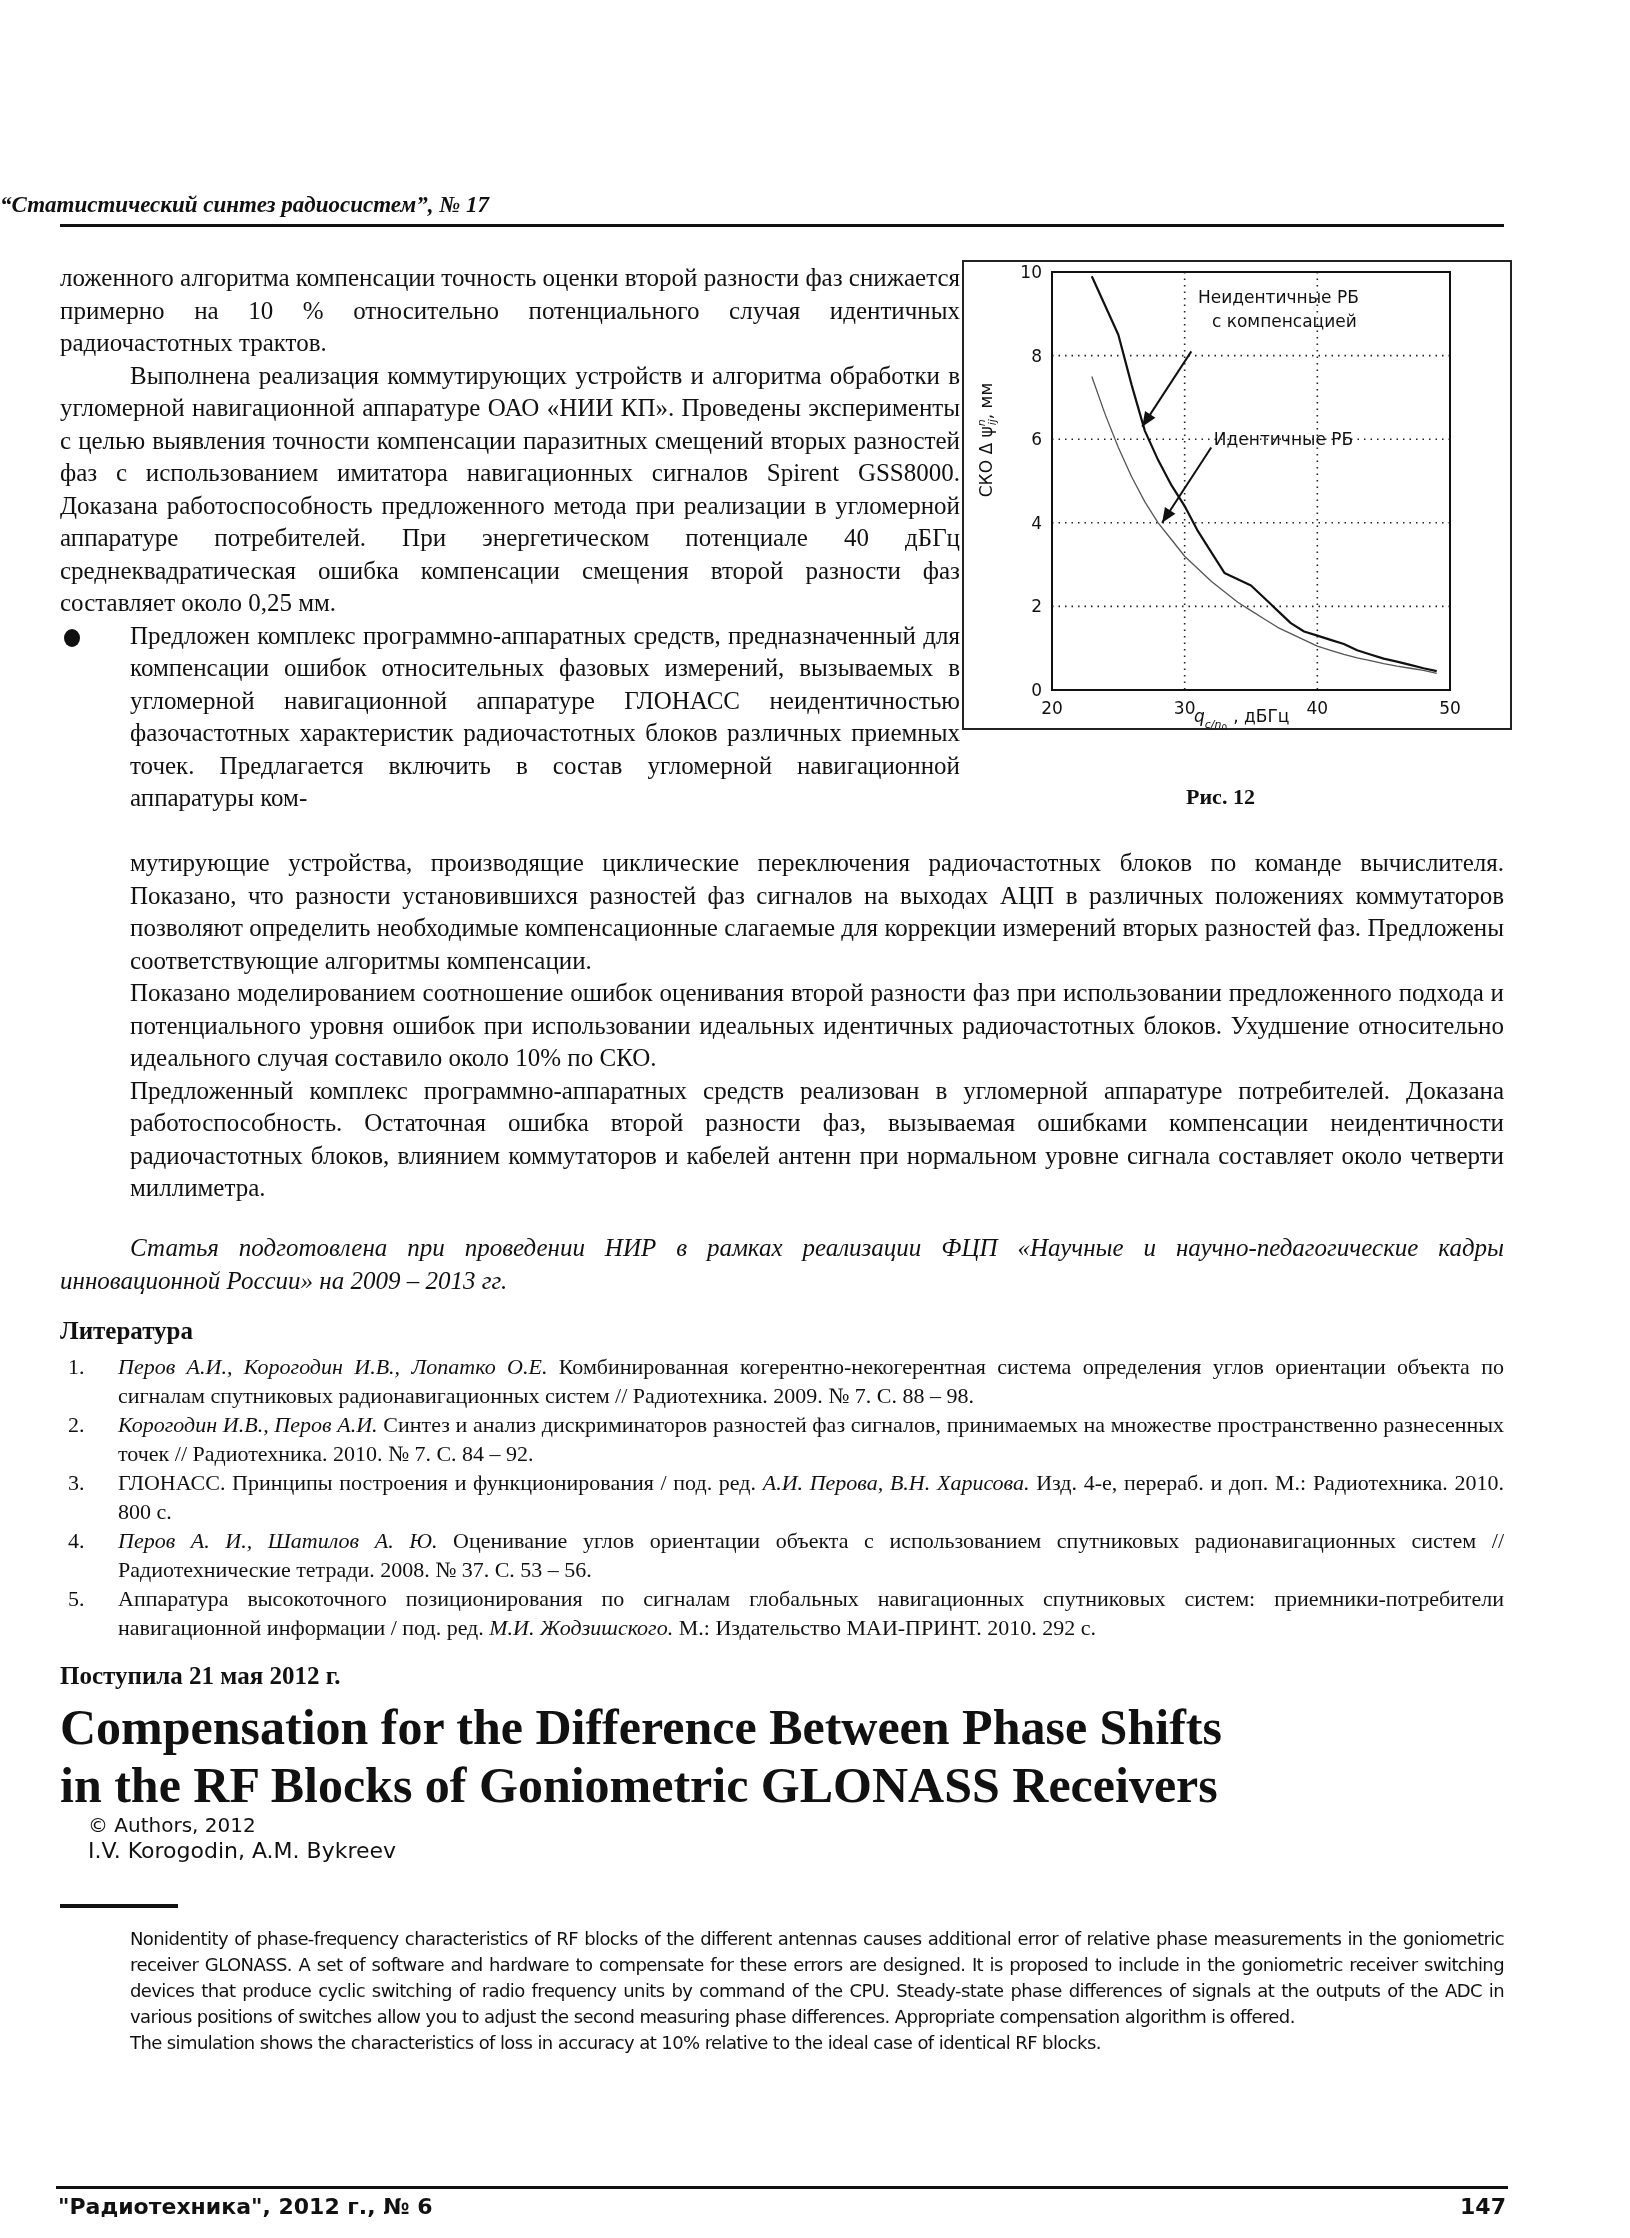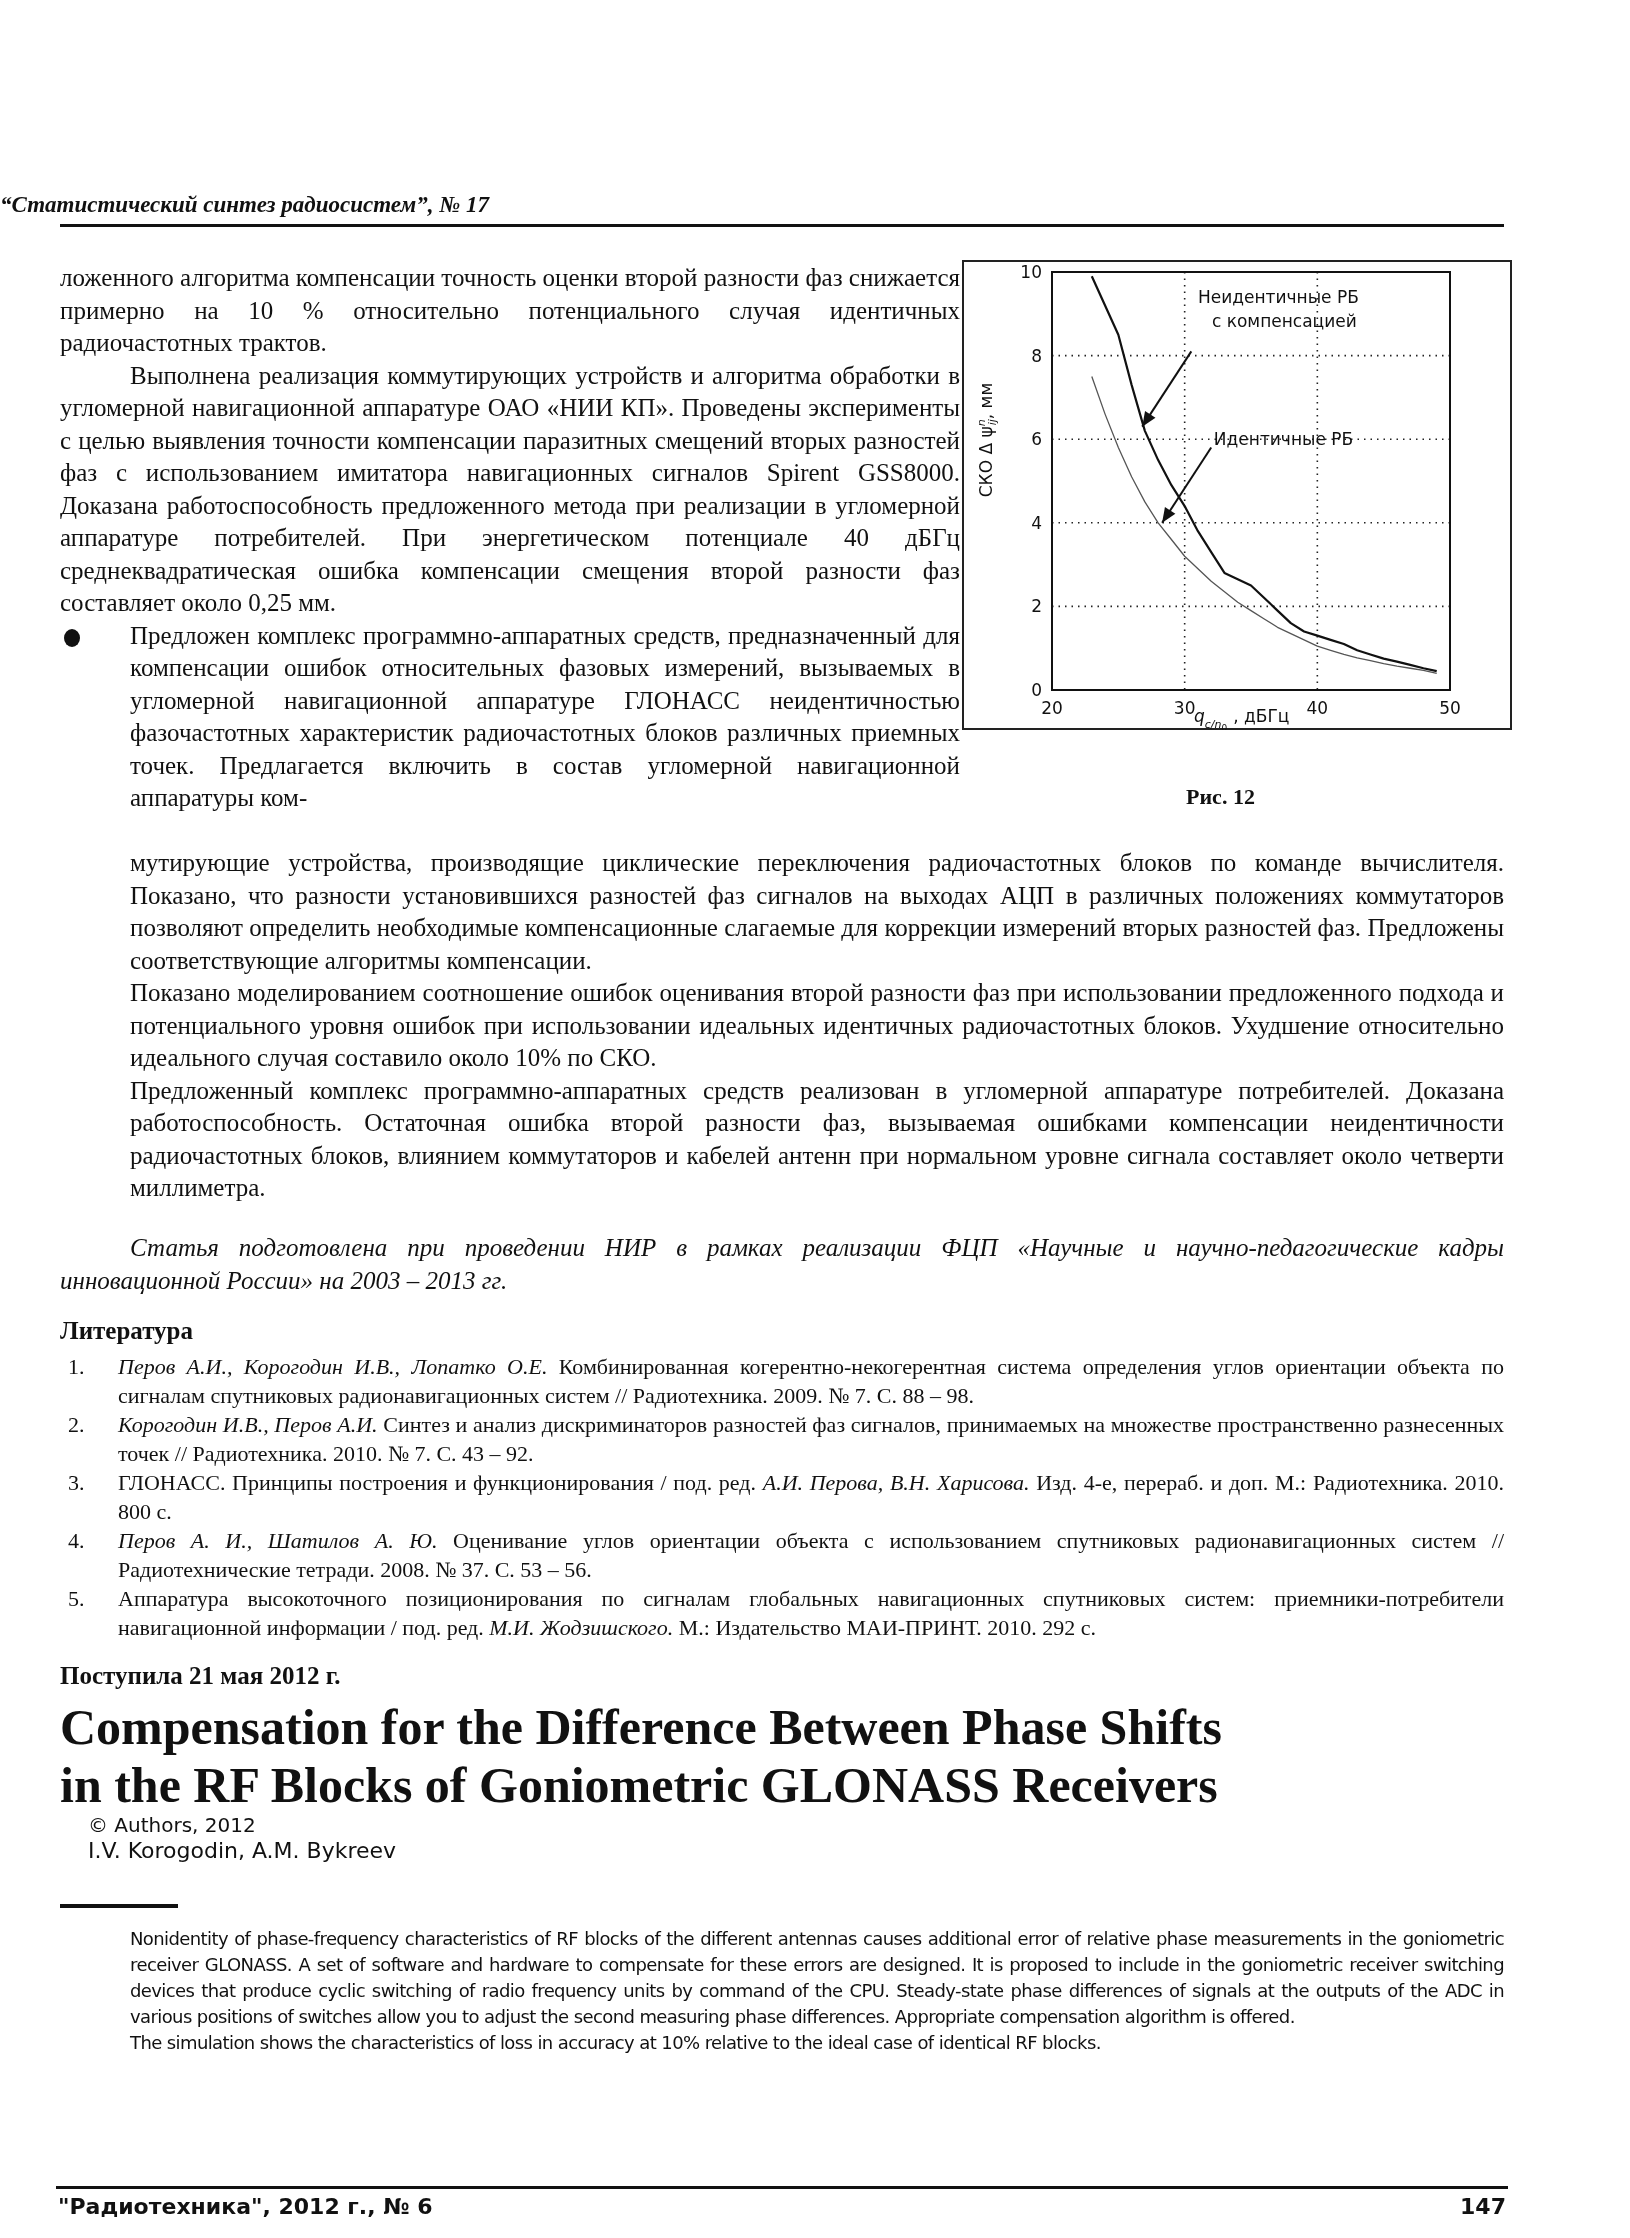--- a/index.html
+++ b/index.html
@@ -50,29 +50,29 @@
     <p>Предложен комплекс программно-аппаратных средств, предназначенный для компенсации ошибок относительных фазовых измерений, вызываемых в угломерной навигационной аппаратуре ГЛОНАСС неидентичностью фазочастотных характеристик радиочастотных блоков различных приемных точек. Предлагается включить в состав угломерной навигационной аппаратуры ком-</p>
   </div>
 </div>
 
 <div class="full" style="top:847px;">
   <p>мутирующие устройства, производящие циклические переключения радиочастотных блоков по команде вычислителя. Показано, что разности установившихся разностей фаз сигналов на выходах АЦП в различных положениях коммутаторов позволяют определить необходимые компенсационные слагаемые для коррекции измерений вторых разностей фаз. Предложены соответствующие алгоритмы компенсации.</p>
   <p>Показано моделированием соотношение ошибок оценивания второй разности фаз при использовании предложенного подхода и потенциального уровня ошибок при использовании идеальных идентичных радиочастотных блоков. Ухудшение относительно идеального случая составило около 10% по СКО.</p>
   <p>Предложенный комплекс программно-аппаратных средств реализован в угломерной аппаратуре потребителей. Доказана работоспособность. Остаточная ошибка второй разности фаз, вызываемая ошибками компенсации неидентичности радиочастотных блоков, влиянием коммутаторов и кабелей антенн при нормальном уровне сигнала составляет около четверти миллиметра.</p>
 </div>
 
-<div class="ack">Статья подготовлена при проведении НИР в рамках реализации ФЦП «Научные и научно-педагогические кадры инновационной России» на 2003 – 2013 гг.</div>
+<div class="ack">Статья подготовлена при проведении НИР в рамках реализации ФЦП «Научные и научно-педагогические кадры инновационной России» на 2009 – 2013 гг.</div>
 
 <div class="lit-head">Литература</div>
 <div class="refs">
   <div class="ref">
     <span class="num">1.</span><i>Перов А.И., Корогодин И.В., Лопатко О.Е.</i><span> Комбинированная когерентно-некогерентная система определения углов ориентации объекта по сигналам спутниковых радионавигационных систем // Радиотехника. 2009. № 7. С. 88 – 98.</span>
   </div>
   <div class="ref">
-    <span class="num">2.</span><i>Корогодин И.В., Перов А.И.</i><span> Синтез и анализ дискриминаторов разностей фаз сигналов, принимаемых на множестве пространственно разнесенных точек // Радиотехника. 2010. № 7. С. 43 – 92.</span>
+    <span class="num">2.</span><i>Корогодин И.В., Перов А.И.</i><span> Синтез и анализ дискриминаторов разностей фаз сигналов, принимаемых на множестве пространственно разнесенных точек // Радиотехника. 2010. № 7. С. 84 – 92.</span>
   </div>
   <div class="ref">
     <span class="num">3.</span><span>ГЛОНАСС. Принципы построения и функционирования / под. ред. </span><i>А.И. Перова, В.Н. Харисова.</i><span> Изд. 4-е, перераб. и доп. М.: Радиотехника. 2010. 800 с.</span>
   </div>
   <div class="ref">
     <span class="num">4.</span><i>Перов А. И., Шатилов А. Ю.</i><span> Оценивание углов ориентации объекта с использованием спутниковых радионавигационных систем // Радиотехнические тетради. 2008. № 37. С. 53 – 56.</span>
   </div>
   <div class="ref">
     <span class="num">5.</span><span>Аппаратура высокоточного позиционирования по сигналам глобальных навигационных спутниковых систем: приемники-потребители навигационной информации / под. ред. </span><i>М.И. Жодзишского.</i><span> М.: Издательство МАИ-ПРИНТ. 2010. 292 с.</span>
   </div>

